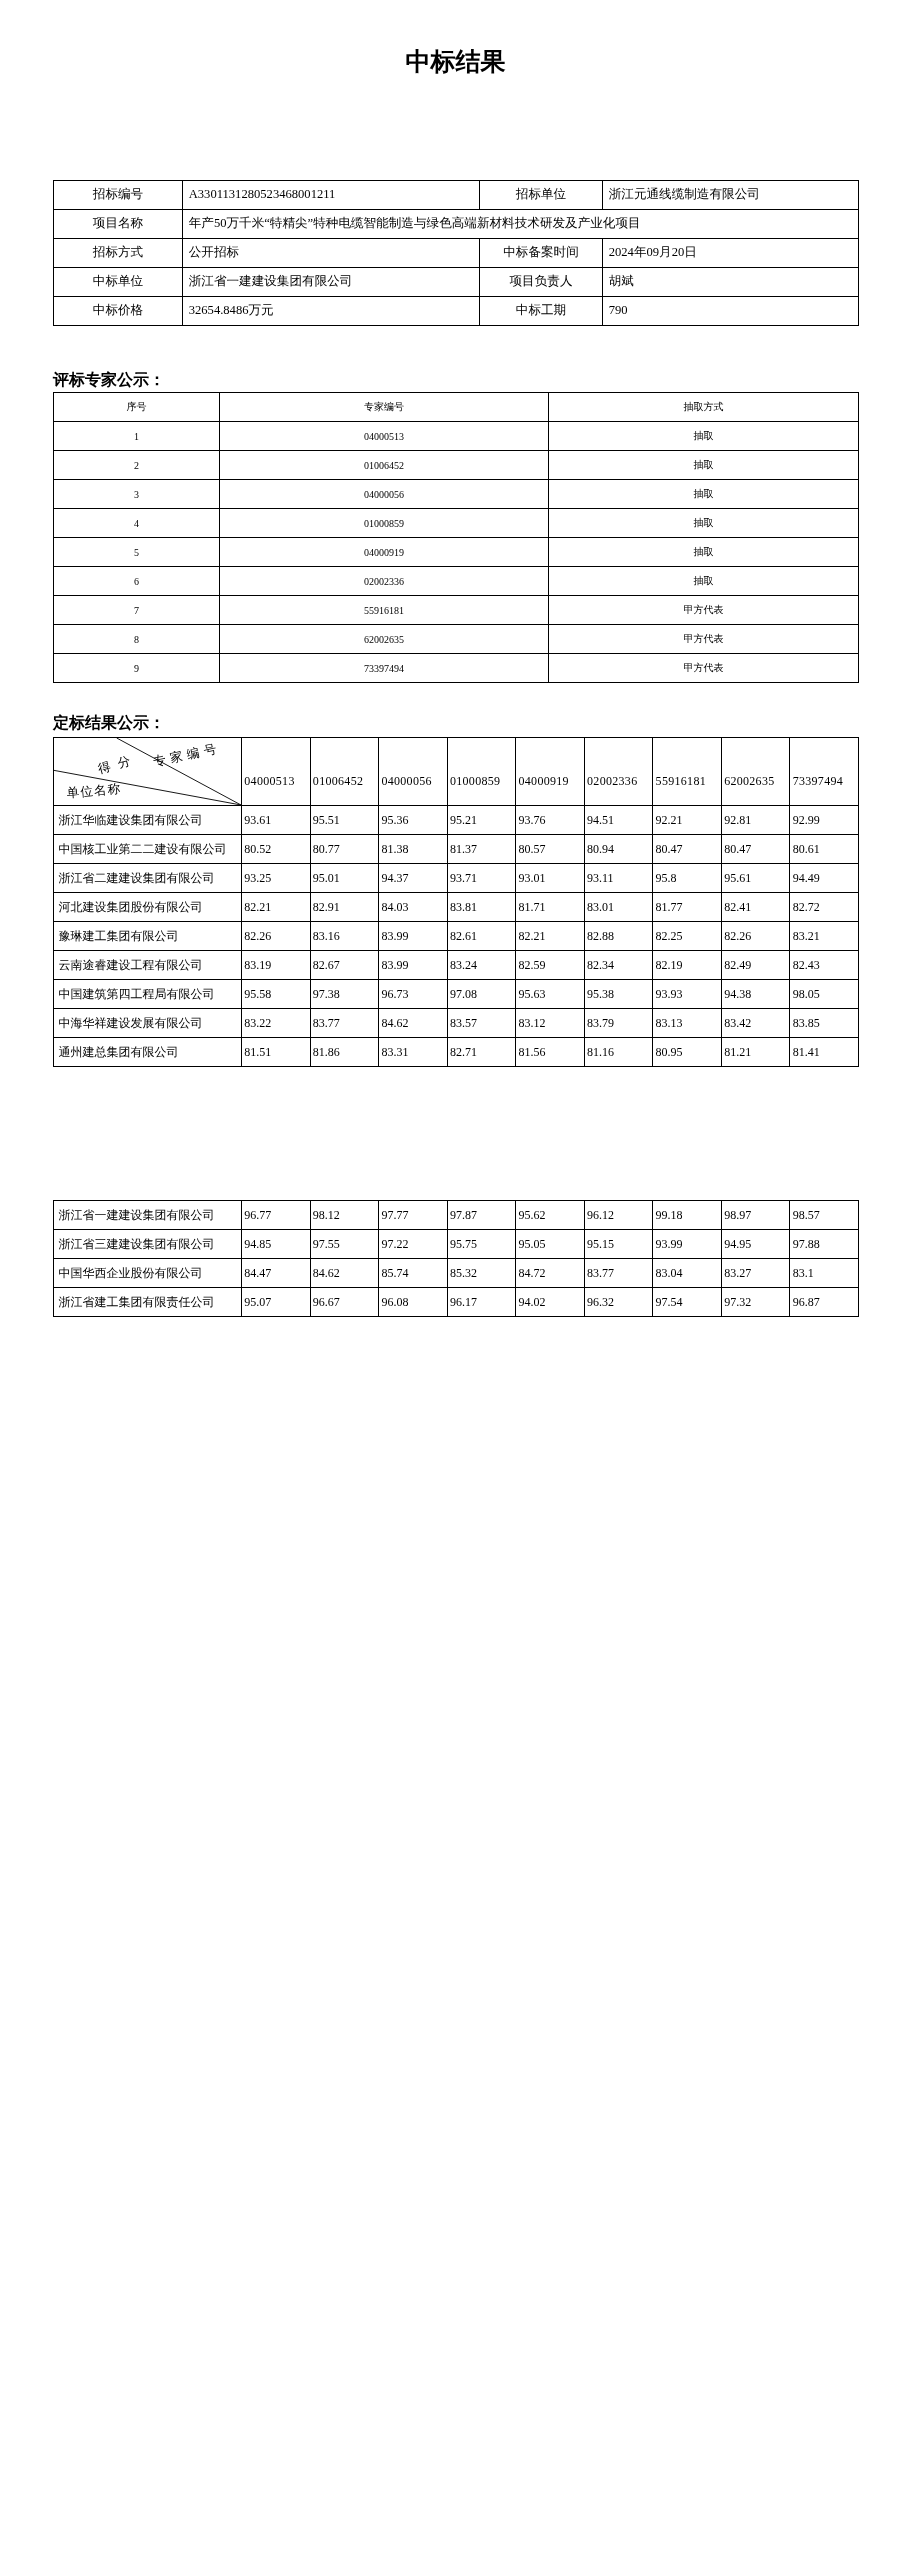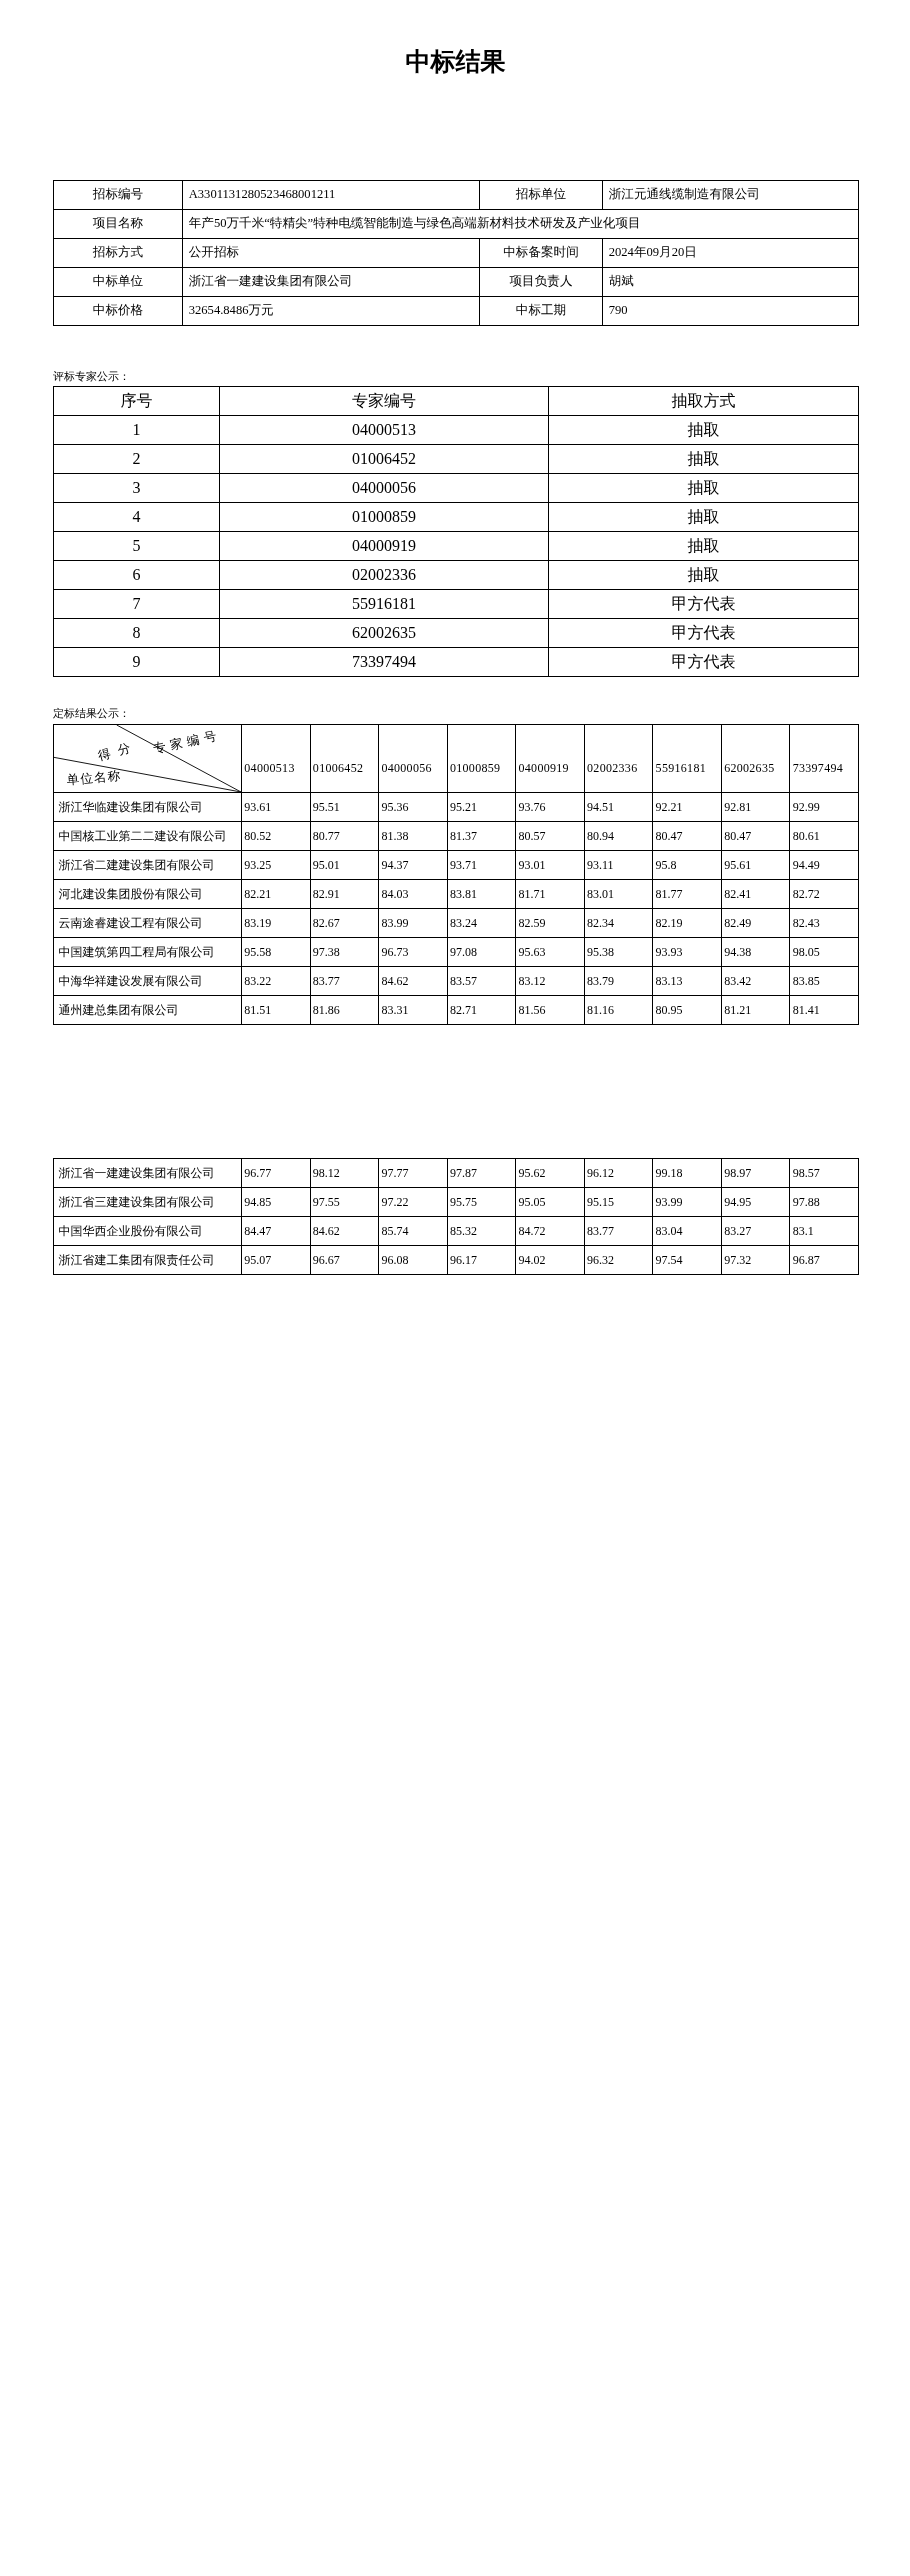--- a/index.html
+++ b/index.html
@@ -47,31 +47,31 @@
     height: 29px;
     font-size: 12.6px;
     padding: 1.1px 5.7px;
     vertical-align: middle;
     line-height: 1.35;
   }
   .info-label { text-align: center; padding: 1.1px 2.3px; }
   .info-value { text-align: left; }
   
   .section-heading {
-    font-size: 11px;
-    font-weight: normal;
+    font-size: 16px;
+    font-weight: bold;
     margin: 0;
     line-height: 1.25;
   }
   #experts-heading { margin-top: 44px; margin-bottom: 2.9px; }
   #scores-heading  { margin-top: 30px; margin-bottom: 3.4px; }
   
   .experts-table td {
     height: 29px;
-    font-size: 16px;
+    font-size: 10px;
     text-align: center;
     vertical-align: middle;
     padding: 1.1px 2.3px;
   }
   
   .scores-table td {
     font-size: 12px;
     vertical-align: middle;
     line-height: 20px;
     padding: 4px 1.1px 4px 2.3px;
@@ -281,20 +281,32 @@
           <td class="score-cell">82.91</td>
           <td class="score-cell">84.03</td>
           <td class="score-cell">83.81</td>
           <td class="score-cell">81.71</td>
           <td class="score-cell">83.01</td>
           <td class="score-cell">81.77</td>
           <td class="score-cell">82.41</td>
           <td class="score-cell">82.72</td>
         </tr>
         <tr>
+          <td class="name-cell">豫琳建工集团有限公司</td>
+          <td class="score-cell">82.26</td>
+          <td class="score-cell">83.16</td>
+          <td class="score-cell">83.99</td>
+          <td class="score-cell">82.61</td>
+          <td class="score-cell">82.21</td>
+          <td class="score-cell">82.88</td>
+          <td class="score-cell">82.25</td>
+          <td class="score-cell">82.26</td>
+          <td class="score-cell">83.21</td>
+        </tr>
+        <tr>
           <td class="name-cell">云南途睿建设工程有限公司</td>
           <td class="score-cell">83.19</td>
           <td class="score-cell">82.67</td>
           <td class="score-cell">83.99</td>
           <td class="score-cell">83.24</td>
           <td class="score-cell">82.59</td>
           <td class="score-cell">82.34</td>
           <td class="score-cell">82.19</td>
           <td class="score-cell">82.49</td>
           <td class="score-cell">82.43</td>

